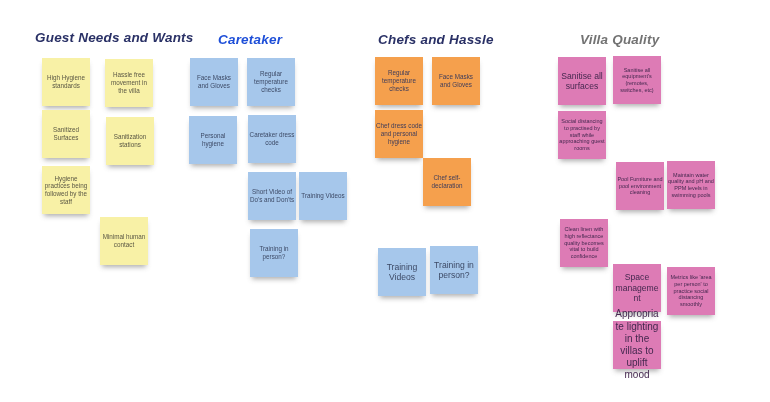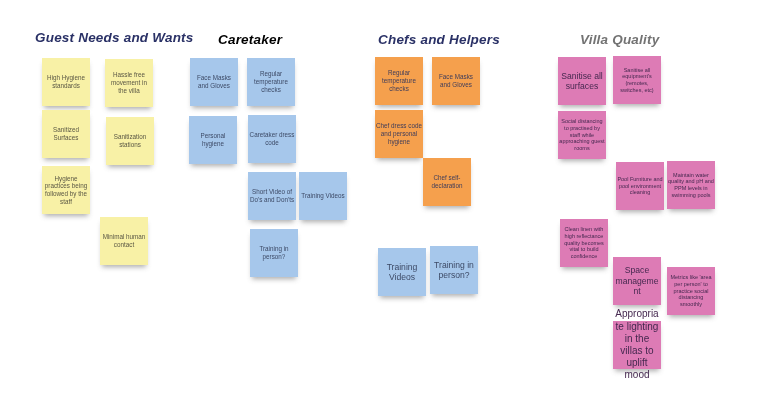--- a/index.html
+++ b/index.html
@@ -62,21 +62,21 @@
     </div>
     <div class="note size-s" style="left: 106px; top: 117px; background: rgb(248, 241, 166); color: rgb(90, 87, 68);">
       <span>Sanitization stations</span>
     </div>
     <div class="note size-s" style="left: 42px; top: 166px; background: rgb(248, 241, 166); color: rgb(90, 87, 68);">
       <span>Hygiene practices being followed by the staff</span>
     </div>
     <div class="note size-s" style="left: 100px; top: 217px; background: rgb(248, 241, 166); color: rgb(90, 87, 68);">
       <span>Minimal human contact</span>
     </div>
-    <div class="col-title" style="left: 218px; top: 32px; color: #000000;">Caretaker</div>
+    <div class="col-title" style="left: 218px; top: 32px; color: #1d4ed8;">Caretaker</div>
     <div class="note size-s" style="left: 190px; top: 58px; background: rgb(166, 199, 235); color: rgb(61, 74, 102);">
       <span>Face Masks and Gloves</span>
     </div>
     <div class="note size-s" style="left: 247px; top: 58px; background: rgb(166, 199, 235); color: rgb(61, 74, 102);">
       <span>Regular temperature checks</span>
     </div>
     <div class="note size-s" style="left: 189px; top: 116px; background: rgb(166, 199, 235); color: rgb(61, 74, 102);">
       <span>Personal hygiene</span>
     </div>
     <div class="note size-s" style="left: 248px; top: 115px; background: rgb(166, 199, 235); color: rgb(61, 74, 102);">
@@ -84,21 +84,21 @@
     </div>
     <div class="note size-s" style="left: 248px; top: 172px; background: rgb(166, 199, 235); color: rgb(61, 74, 102);">
       <span>Short Video of Do's and Don'ts</span>
     </div>
     <div class="note size-s" style="left: 299px; top: 172px; background: rgb(166, 199, 235); color: rgb(61, 74, 102);">
       <span>Training Videos</span>
     </div>
     <div class="note size-s" style="left: 250px; top: 229px; background: rgb(166, 199, 235); color: rgb(61, 74, 102);">
       <span>Training in person?</span>
     </div>
-    <div class="col-title" style="left: 378px; top: 32px; color: rgb(42, 49, 102);">Chefs and Helpers</div>
+    <div class="col-title" style="left: 378px; top: 32px; color: rgb(42, 49, 102);">Chefs and Hassle</div>
     <div class="note size-s" style="left: 375px; top: 57px; background: rgb(245, 160, 77); color: rgb(62, 60, 90);">
       <span>Regular temperature checks</span>
     </div>
     <div class="note size-s" style="left: 432px; top: 57px; background: rgb(245, 160, 77); color: rgb(62, 60, 90);">
       <span>Face Masks and Gloves</span>
     </div>
     <div class="note size-s" style="left: 375px; top: 110px; background: rgb(245, 160, 77); color: rgb(62, 60, 90);">
       <span>Chef dress code and personal hygiene</span>
     </div>
     <div class="note size-s" style="left: 423px; top: 158px; background: rgb(245, 160, 77); color: rgb(62, 60, 90);">
@@ -122,21 +122,21 @@
     </div>
     <div class="note size-xs" style="left: 616px; top: 162px; background: rgb(221, 123, 181); color: rgb(69, 40, 79);">
       <span>Pool Furniture and pool environment cleaning</span>
     </div>
     <div class="note size-xs" style="left: 667px; top: 161px; background: rgb(221, 123, 181); color: rgb(69, 40, 79);">
       <span>Maintain water quality and pH and PPM levels in swimming pools</span>
     </div>
     <div class="note size-xs" style="left: 560px; top: 219px; background: rgb(221, 123, 181); color: rgb(69, 40, 79);">
       <span>Clean linen with high reflectance quality becomes vital to build confidence</span>
     </div>
-    <div class="note size-l" style="left: 613px; top: 257px; background: rgb(221, 123, 181); color: rgb(69, 40, 79);">
+    <div class="note size-l" style="left: 613px; top: 264px; background: rgb(221, 123, 181); color: rgb(69, 40, 79);">
       <span>Space management</span>
     </div>
     <div class="note size-xs" style="left: 667px; top: 267px; background: rgb(221, 123, 181); color: rgb(69, 40, 79);">
       <span>Metrics like 'area per person' to practice social distancing smoothly</span>
     </div>
     <div class="note size-m" style="left: 613px; top: 321px; background: rgb(221, 123, 181); color: rgb(69, 40, 79);">
       <span>Appropriate lighting in the villas to uplift mood</span>
     </div>
   </div>
 

